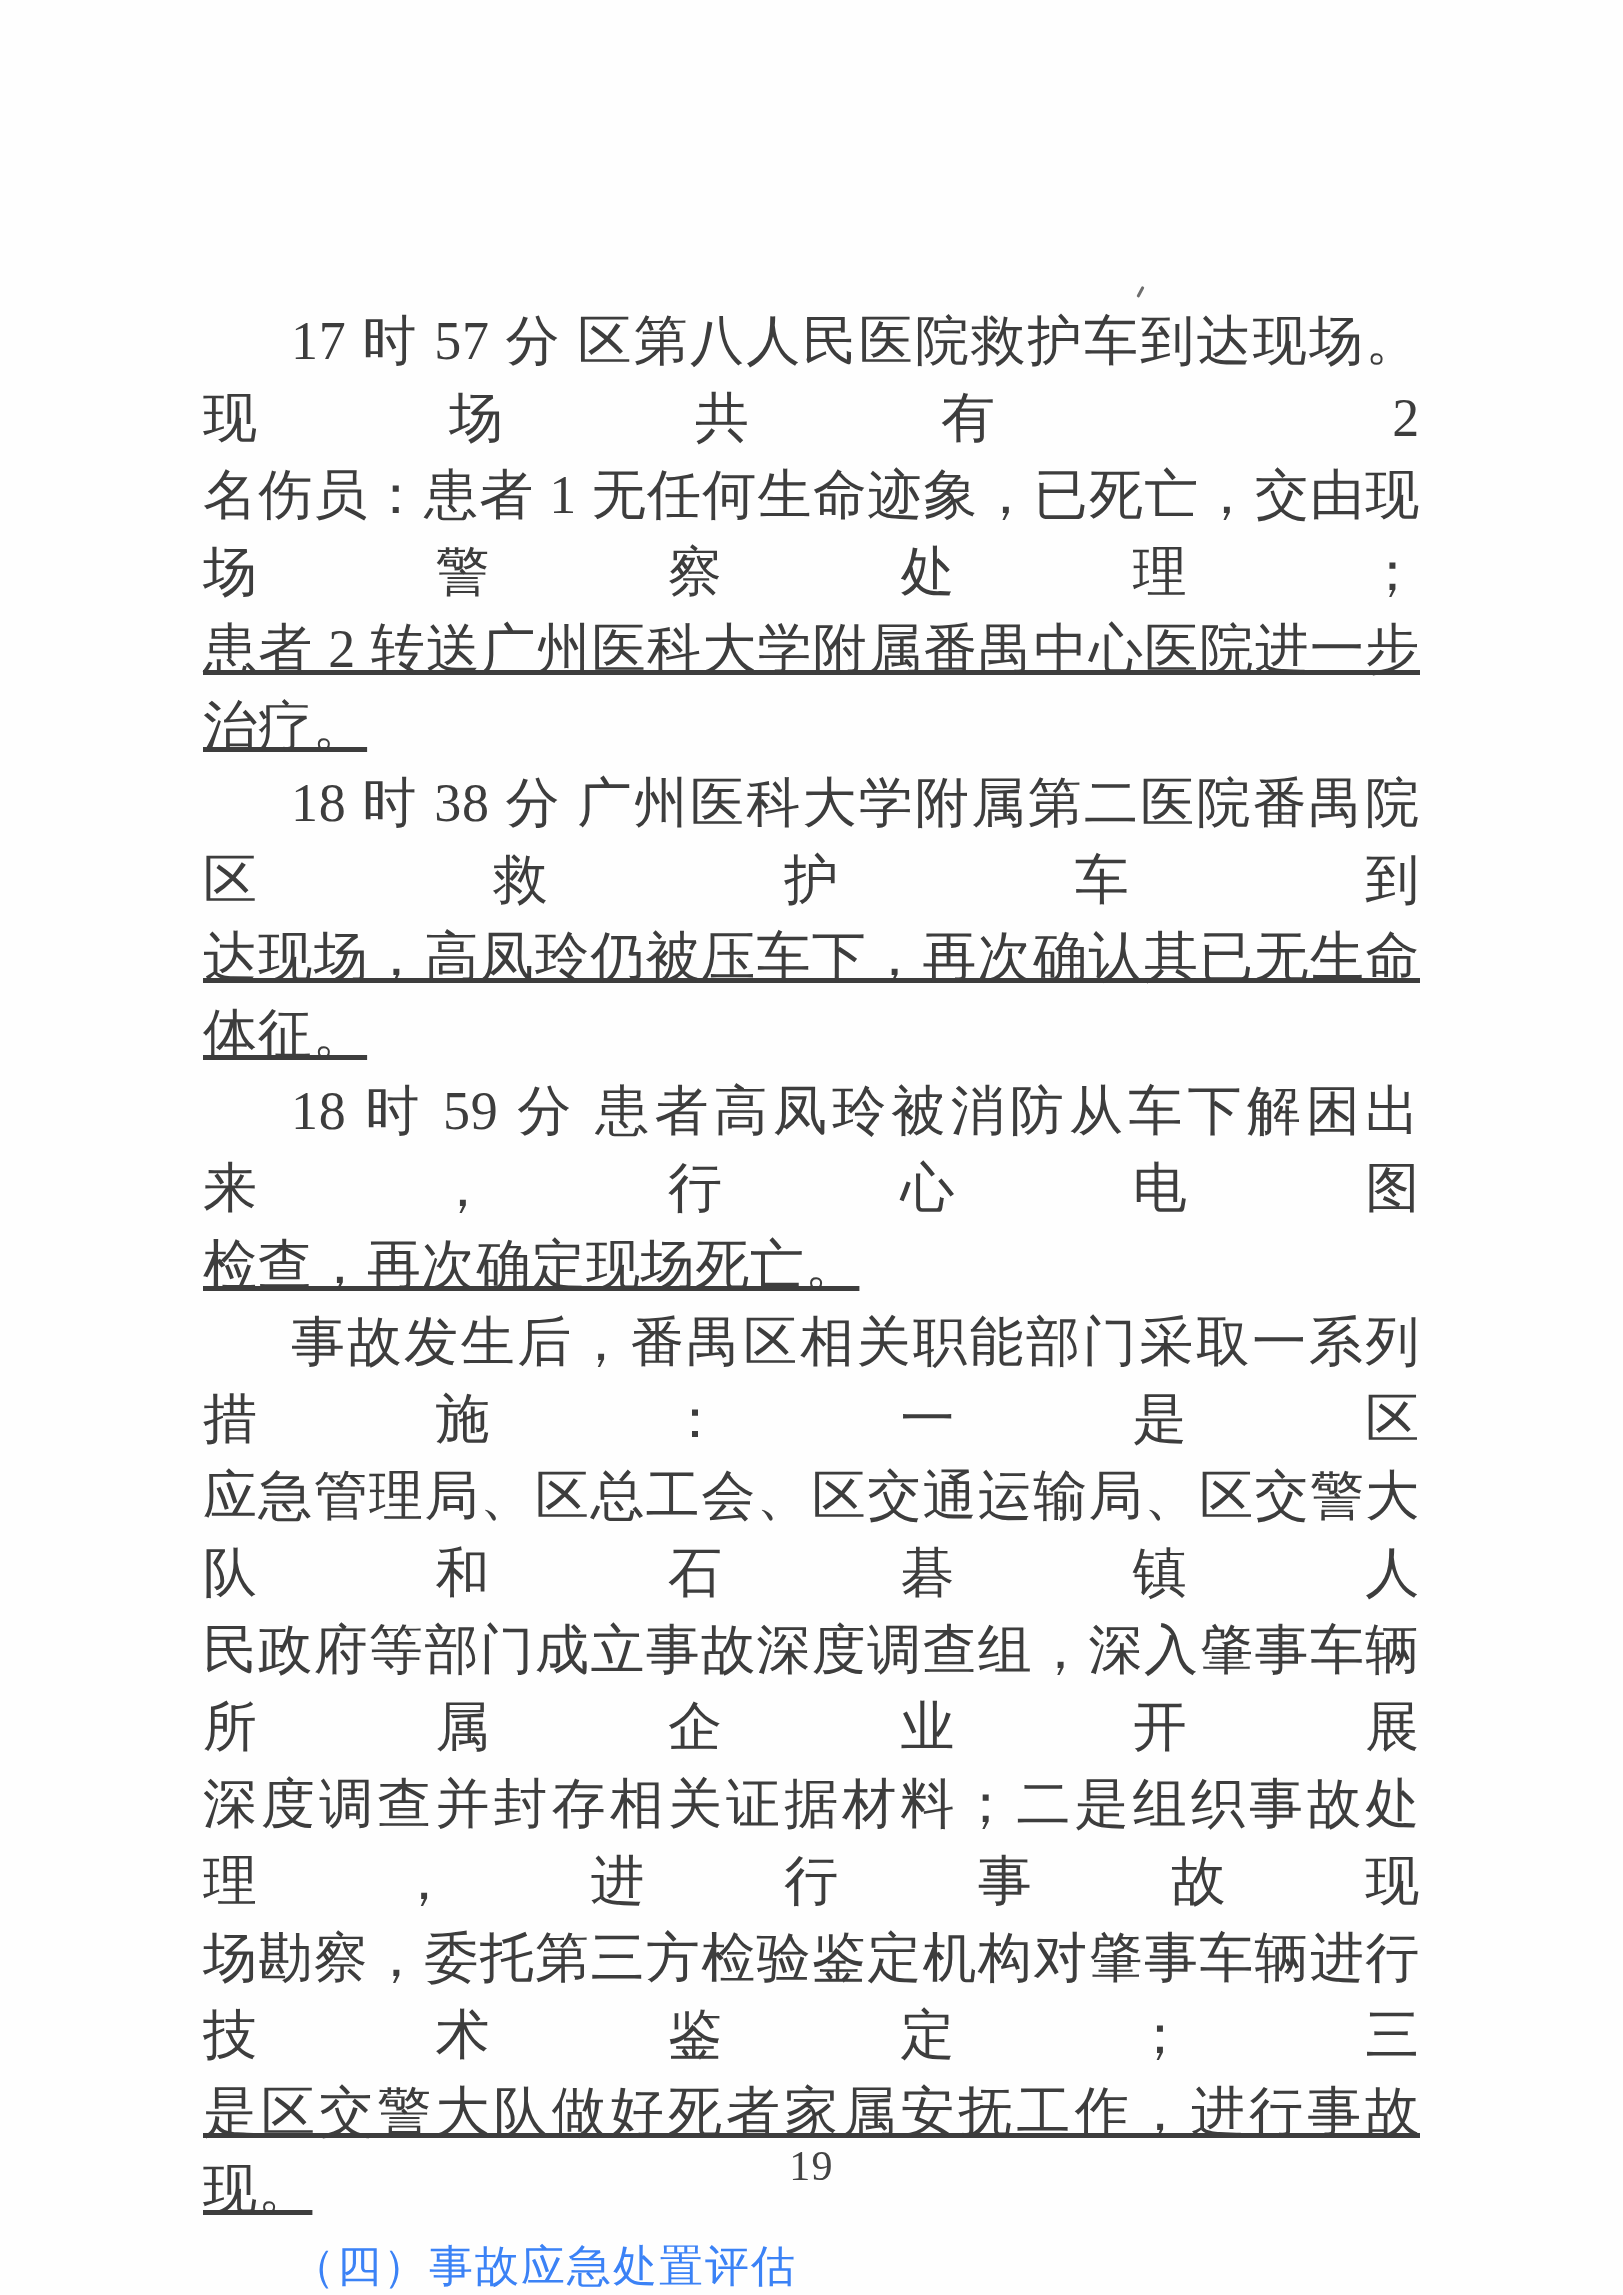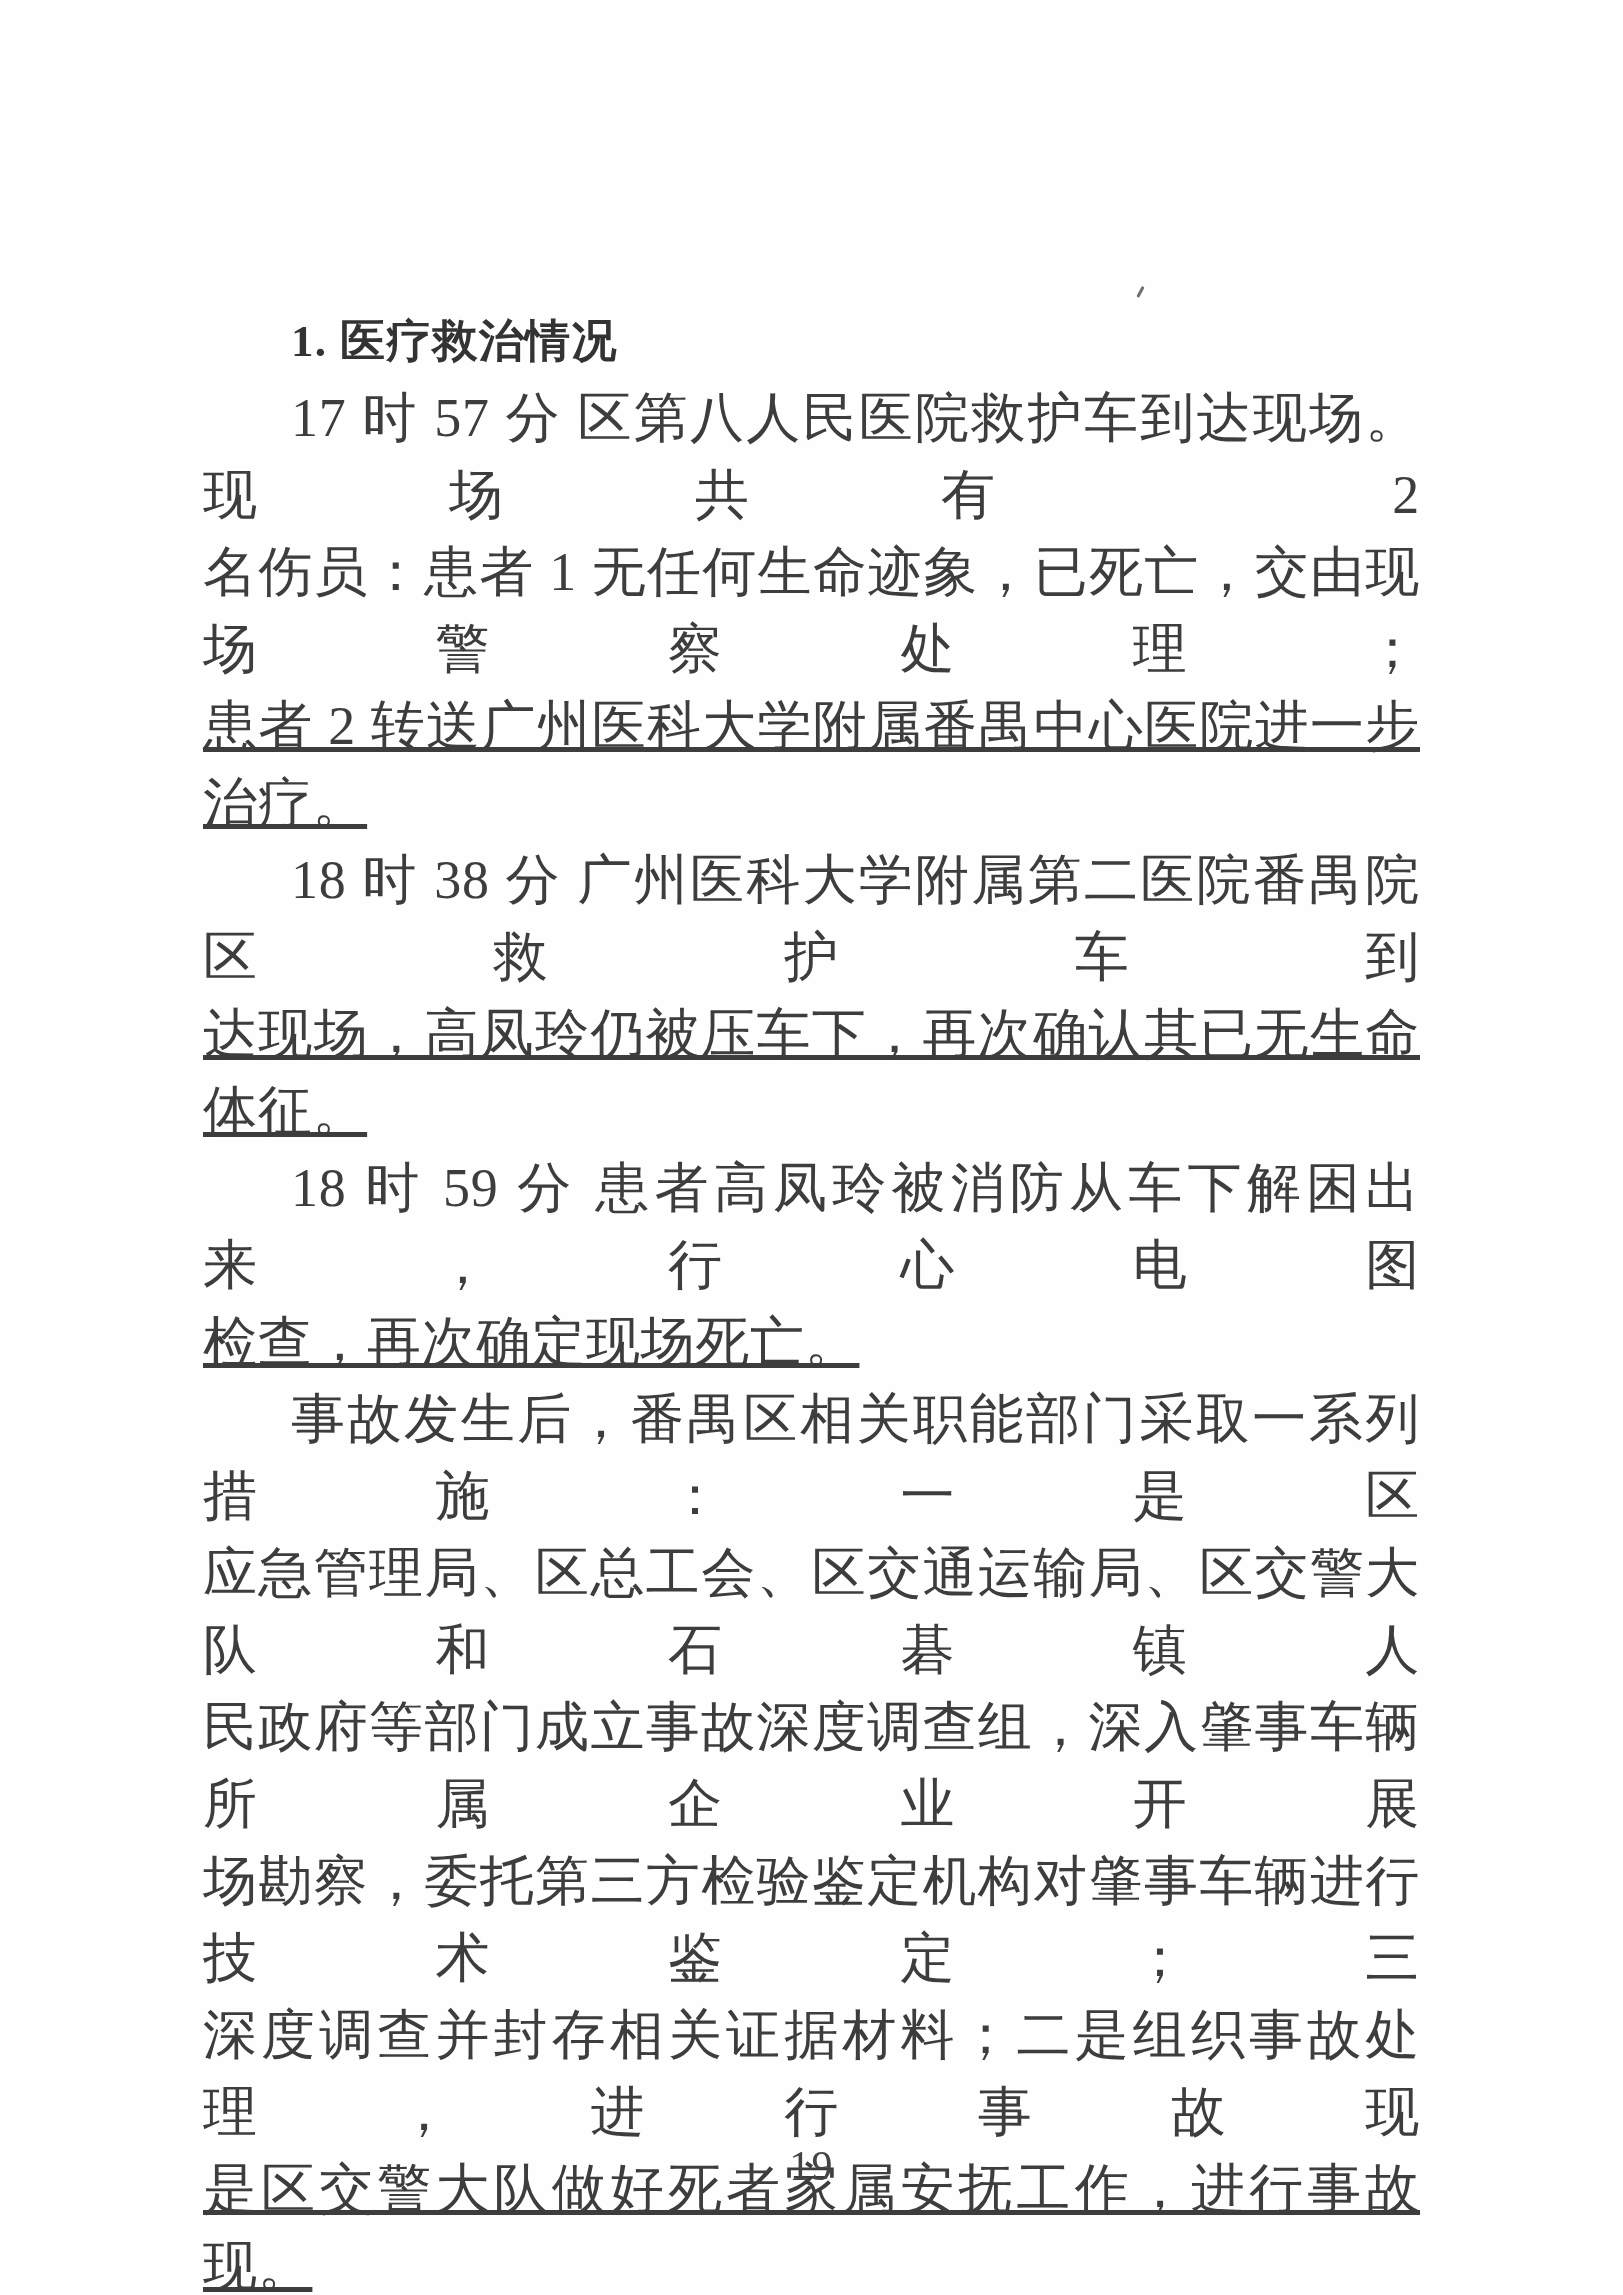--- a/index.html
+++ b/index.html
@@ -77,21 +77,20 @@
 </style>
 </head>
 <body>
 
 <div class="page">
 
   <span class="speck"></span>
 
   <div class="content">
 
-    <div class="heading song">1. 医疗救治情况</div>
 
     <div class="para">
       <div class="line first">17 时 57 分  区第八人民医院救护车到达现场。现场共有 2</div>
       <div class="line">名伤员：患者 1 无任何生命迹象，已死亡，交由现场警察处理；</div>
       <div class="line lastline">患者 2 转送广州医科大学附属番禺中心医院进一步治疗。</div>
     </div>
 
     <div class="para">
       <div class="line first">18 时 38 分  广州医科大学附属第二医院番禺院区救护车到</div>
       <div class="line lastline">达现场，高凤玲仍被压车下，再次确认其已无生命体征。</div>
@@ -100,22 +99,22 @@
     <div class="para">
       <div class="line first">18 时 59 分  患者高凤玲被消防从车下解困出来，行心电图</div>
       <div class="line lastline">检查，再次确定现场死亡。</div>
     </div>
 
 
     <div class="para">
       <div class="line first">事故发生后，番禺区相关职能部门采取一系列措施：一是区</div>
       <div class="line">应急管理局、区总工会、区交通运输局、区交警大队和石碁镇人</div>
       <div class="line">民政府等部门成立事故深度调查组，深入肇事车辆所属企业开展</div>
+      <div class="line">深度调查并封存相关证据材料；二是组织事故处理，进行事故现</div>
       <div class="line">场勘察，委托第三方检验鉴定机构对肇事车辆进行技术鉴定；三</div>
-      <div class="line">深度调查并封存相关证据材料；二是组织事故处理，进行事故现</div>
       <div class="line lastline">是区交警大队做好死者家属安抚工作，进行事故现。</div>
     </div>
 
     <div class="heading kai">（四）事故应急处置评估</div>
 
     <div class="para">
       <div class="line">应急处置工作，响应及时、处理得当，未发生次生事故，符合应</div>
 
     </div>
 

